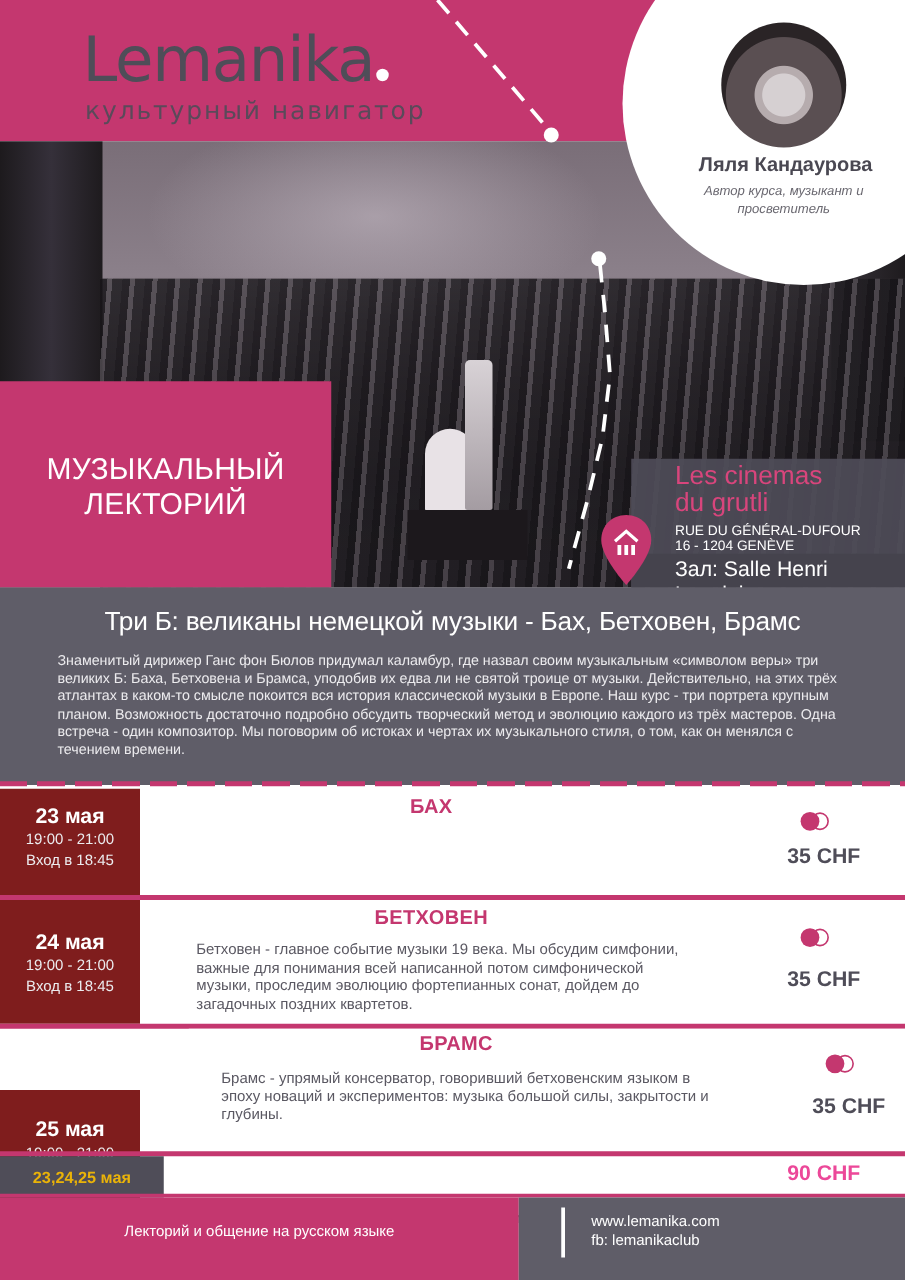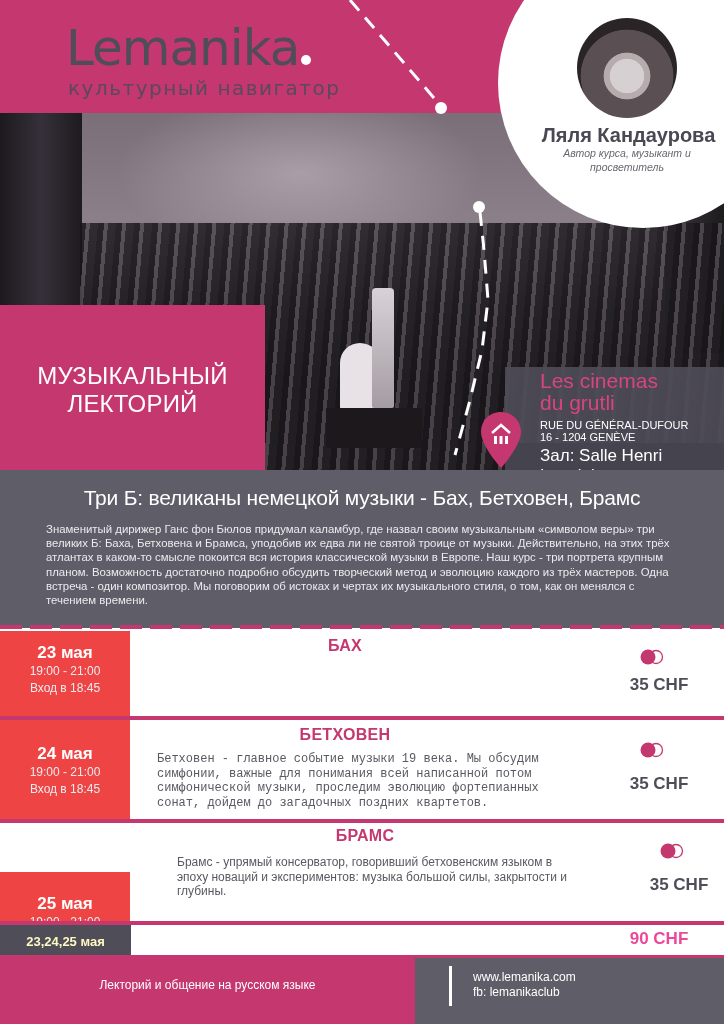--- a/index.html
+++ b/index.html
@@ -29,21 +29,21 @@
     opacity: 0.85;
   }
   .harp { left: 372px; top: 175px; width: 22px; height: 120px; background: linear-gradient(180deg, #d8d2d6, #a49ca2); border-radius: 4px 4px 2px 2px; }
   .harpist { left: 340px; top: 230px; width: 40px; height: 70px; background: #e8e2e6; border-radius: 20px 20px 6px 6px; }
   .stand { left: 326px; top: 295px; width: 96px; height: 40px; background: #1c181c; }
 
   
   .author-circle { left: 498px; top: -62px; width: 290px; height: 290px; border-radius: 50%; background: #ffffff; }
   .author-photo { left: 577px; top: 18px; width: 100px; height: 100px; border-radius: 50%; overflow: hidden;
     background: radial-gradient(circle at 50% 58%, #d6d0d2 0 22%, #b6acae 23% 30%, #5a4f52 31% 60%, #2a2426 61%); }
-  .author-name { left: 541px; top: 124px; width: 175px; text-align: center; font-size: 20px; font-weight: bold; color: #4a4852; }
+  .author-name { left: 541px; top: 124px; width: 175px; text-align: center; font-size: 16px; font-weight: bold; color: #4a4852; }
   .author-role { left: 552px; top: 146px; width: 150px; text-align: center; font-size: 10.5px; font-style: italic; color: #6a6870; line-height: 14px; }
 
   
   .dash-svg { left: 0; top: 0; width: 724px; height: 470px; pointer-events: none; }
 
   
   .lecture-box { left: 0; top: 305px; width: 265px; height: 165px; background: #c4376f; }
   .lecture-title { left: 0; top: 362px; width: 265px; text-align: center; font-family: "Liberation Sans", sans-serif; font-size: 24px; color: #ffffff; line-height: 28px; letter-spacing: 0.2px; }
 
   
@@ -55,32 +55,32 @@
   .pin { left: 479px; top: 410px; width: 44px; height: 60px; }
 
   
   .desc-section { left: 0; top: 470px; width: 724px; height: 158px; background: #5f5d68; }
   .desc-title { left: 0; top: 486px; width: 724px; text-align: center; font-size: 21px; color: #ffffff; letter-spacing: -0.2px; }
   .desc-body { left: 46px; top: 522px; width: 640px; font-size: 11.4px; line-height: 14.2px; color: #ecebee; }
   .dash-line { left: 0; top: 625px; width: 724px; height: 4px;
     background: repeating-linear-gradient(90deg, #c4376f 0 22px, transparent 22px 30px); }
 
   
-  .date-col { left: 0; width: 130px; background: #ef4444; color: #ffffff; text-align: center; }
+  .date-col { left: 0; width: 112px; background: #7f1d1d; color: #ffffff; text-align: center; }
   .date-main { font-size: 17px; font-weight: bold; margin-top: 12px; }
   .date-sub { font-size: 12px; line-height: 17px; color: #ececef; }
   .row-content { left: 131px; width: 593px; background: #ffffff; }
   .row-title { position: absolute; left: 0; top: 6px; width: 428px; text-align: center; font-size: 16px; font-weight: bold; color: #c4376f; letter-spacing: 0.3px; }
   .row-text { position: absolute; left: 26px; top: 28px; width: 400px; font-size: 12px; line-height: 14.5px; color: #5a5862; }
   .row-icon { position: absolute; left: 508px; top: 18px; width: 26px; height: 16px; }
   .row-price { position: absolute; left: 488px; top: 44px; width: 80px; text-align: center; font-size: 17px; font-weight: bold; color: #4f4d58; }
   .pink-rule { left: 0; width: 724px; height: 4px; background: #c4376f; }
 
   
-  .sub-date { left: 0; top: 925px; width: 131px; height: 33px; background: #4f4d58; color: #fef9c3; font-size: 13px; font-weight: bold; text-align: center; line-height: 33px; }
+  .sub-date { left: 0; top: 925px; width: 131px; height: 33px; background: #4f4d58; color: #eab308; font-size: 13px; font-weight: bold; text-align: center; line-height: 33px; }
   .sub-label { left: 131px; top: 925px; width: 428px; height: 33px; text-align: center; line-height: 26px; font-size: 12px; color: #5a5862; margin-top: 36px; }
   .sub-price { left: 619px; top: 925px; width: 80px; height: 33px; text-align: center; line-height: 28px; font-size: 17px; font-weight: bold; color: #ec4899; }
 
   
   .footer-left { left: 0; top: 958px; width: 415px; height: 66px; background: #c4376f; }
   .footer-right { left: 415px; top: 958px; width: 309px; height: 66px; background: #5f5d68; }
   .footer-note { left: 0; top: 978px; width: 415px; text-align: center; font-size: 12px; color: #ffffff; }
   .footer-bar { left: 449px; top: 966px; width: 3px; height: 40px; background: #ffffff; }
   .footer-links { left: 473px; top: 970px; font-size: 12px; line-height: 15px; color: #ffffff; }
 </style>
@@ -157,21 +157,21 @@
 </div>
 <div class="abs pink-rule" style="top:716px;"></div>
 
 <div class="abs date-col" style="top:720px;height:99px;">
   <div class="date-main" style="margin-top:24px;">24 мая</div>
   <div class="date-sub">19:00 - 21:00</div>
   <div class="date-sub">Вход в 18:45</div>
 </div>
 <div class="abs row-content" style="top:720px;height:99px;">
   <div class="row-title" style="top:6px;">БЕТХОВЕН</div>
-  <div class="row-text" style="top:32px;font-family:Liberation Mono, monospace;">Бетховен - главное событие музыки 19 века. Мы обсудим симфонии, важные для понимания всей написанной потом симфонической музыки, проследим эволюцию фортепианных сонат, дойдем до загадочных поздних квартетов.</div>
+  <div class="row-text" style="top:32px;">Бетховен - главное событие музыки 19 века. Мы обсудим симфонии, важные для понимания всей написанной потом симфонической музыки, проследим эволюцию фортепианных сонат, дойдем до загадочных поздних квартетов.</div>
   <svg class="row-icon" style="top:22px;" viewBox="0 0 26 16">
       <circle cx="17" cy="8" r="6.5" fill="#fff" stroke="#c4376f" stroke-width="1.3"></circle>
       <circle cx="9" cy="8" r="7.5" fill="#c4376f"></circle>
     </svg>
   <div class="row-price" style="top:54px;">35 CHF</div>
 </div>
 <div class="abs pink-rule" style="top:819px;"></div>
 
 <div class="abs date-col" style="top:872px;height:98px;">
   <div class="date-main" style="margin-top:22px;">25 мая</div>

